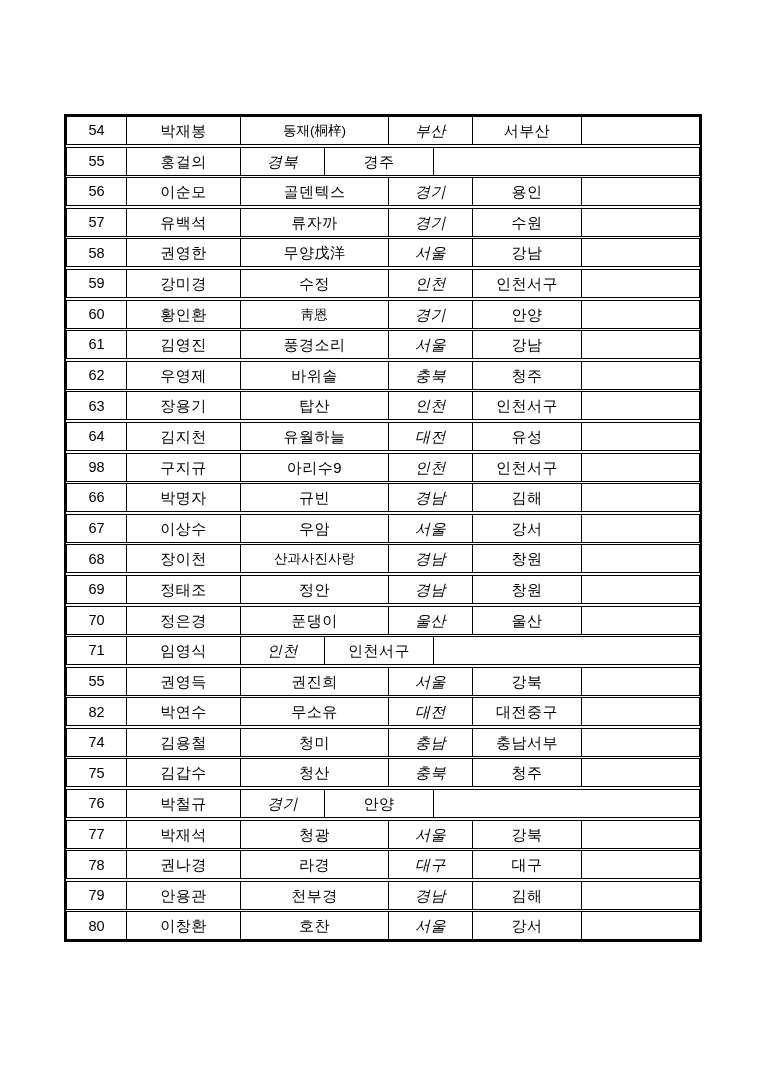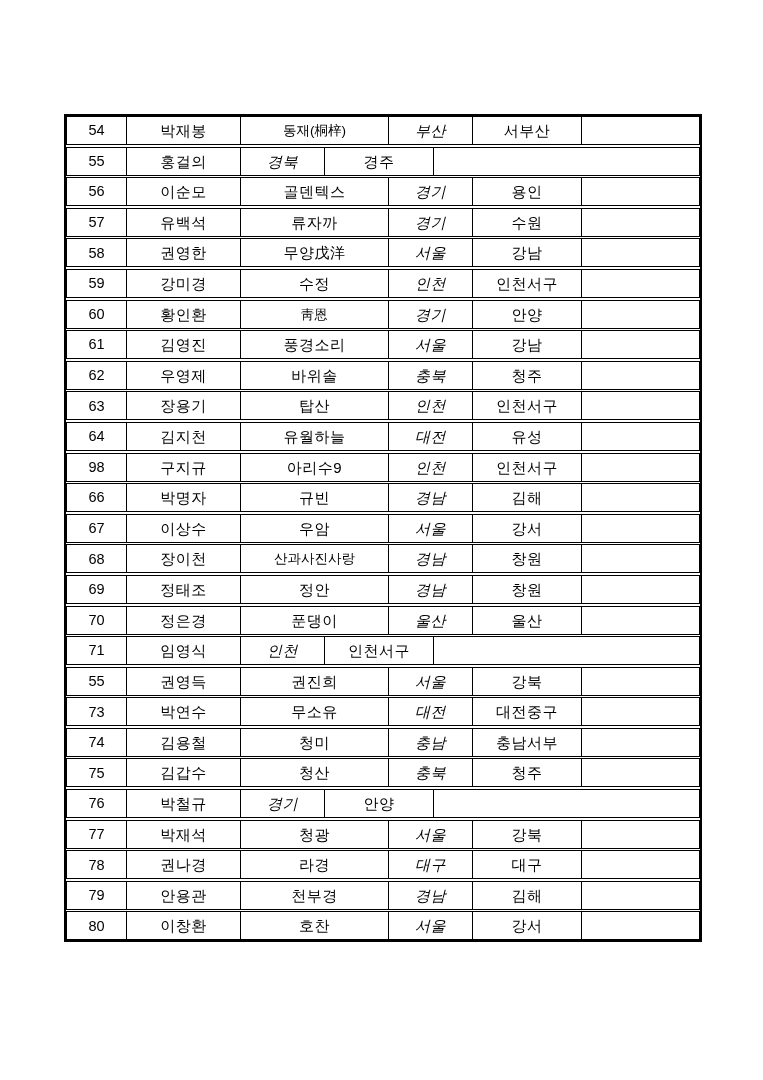--- a/index.html
+++ b/index.html
@@ -231,21 +231,21 @@
   <div class="t-row">
     <div class="cell c-no">55</div>
     <div class="cell c-name">권영득</div>
     <div class="cell c-nick">권진희</div>
     <div class="cell c-prov">서울</div>
     <div class="cell c-city">강북</div>
     <div class="cell c-blank"></div>
   </div>
 
   <div class="t-row">
-    <div class="cell c-no">73</div>
+    <div class="cell c-no">82</div>
     <div class="cell c-name">박연수</div>
     <div class="cell c-nick">무소유</div>
     <div class="cell c-prov">대전</div>
     <div class="cell c-city">대전중구</div>
     <div class="cell c-blank"></div>
   </div>
 
   <div class="t-row">
     <div class="cell c-no">74</div>
     <div class="cell c-name">김용철</div>

